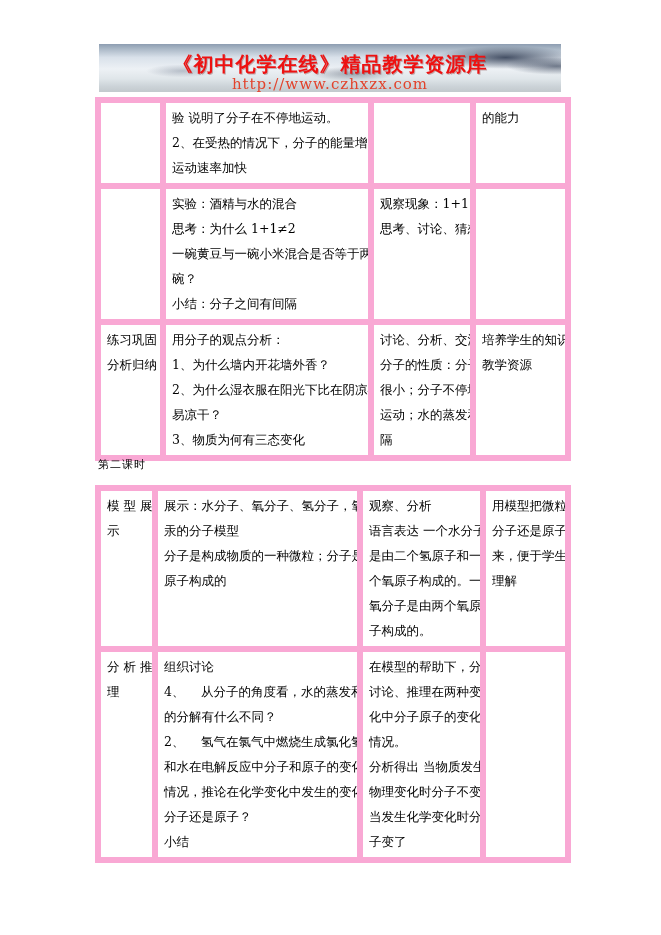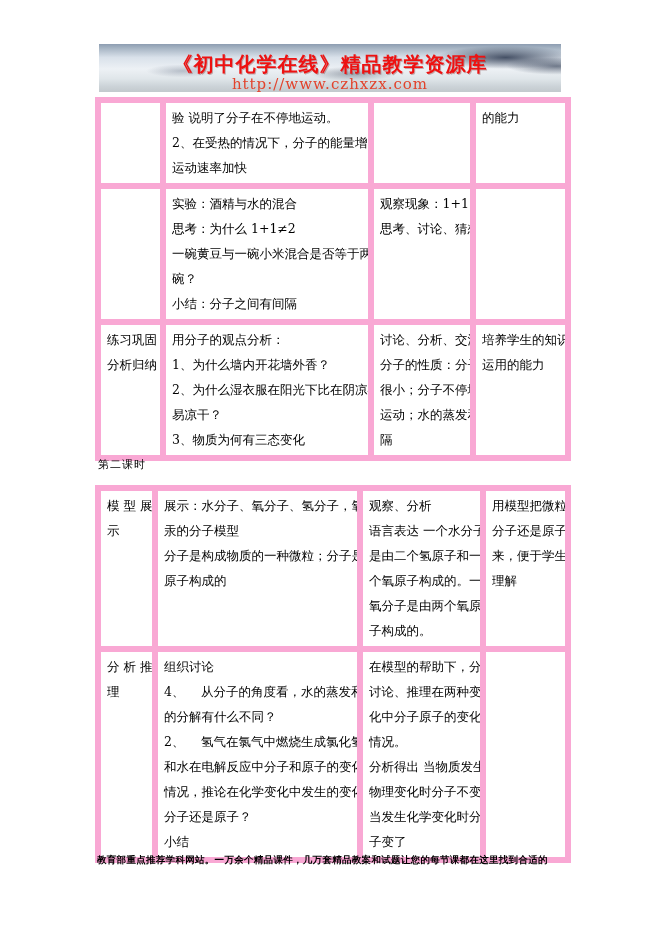--- a/index.html
+++ b/index.html
@@ -105,21 +105,21 @@
 1、为什么墙内开花墙外香？
 2、为什么湿衣服在阳光下比在阴凉处
 易凉干？
 3、物质为何有三态变化</td>
       <td>讨论、分析、交流
 分子的性质：分子
 很小；分子不停地
 运动；水的蒸发和水
 隔</td>
       <td>培养学生的知识
-运用的能力</td>
+教学资源</td>
     </tr>
   </tbody>
     </table>
 
   <div class="section-title">第二课时</div>
 
   <table class="doc" id="t2">
     <colgroup>
         <col style="width:57px">
         <col style="width:205px">
@@ -163,16 +163,15 @@
 分析得出 当物质发生
 物理变化时分子不变。
 当发生化学变化时分
 子变了</td>
       <td></td>
     </tr>
   </tbody>
     </table>
 
   <div class="footer">
-    <div class="line">教育部重点推荐学科网站。一万余个精品课件，几万套精品教案和试题让您的每节课都在这里找到合适的</div>
   </div>
 
 </div>
 
 </body></html>

